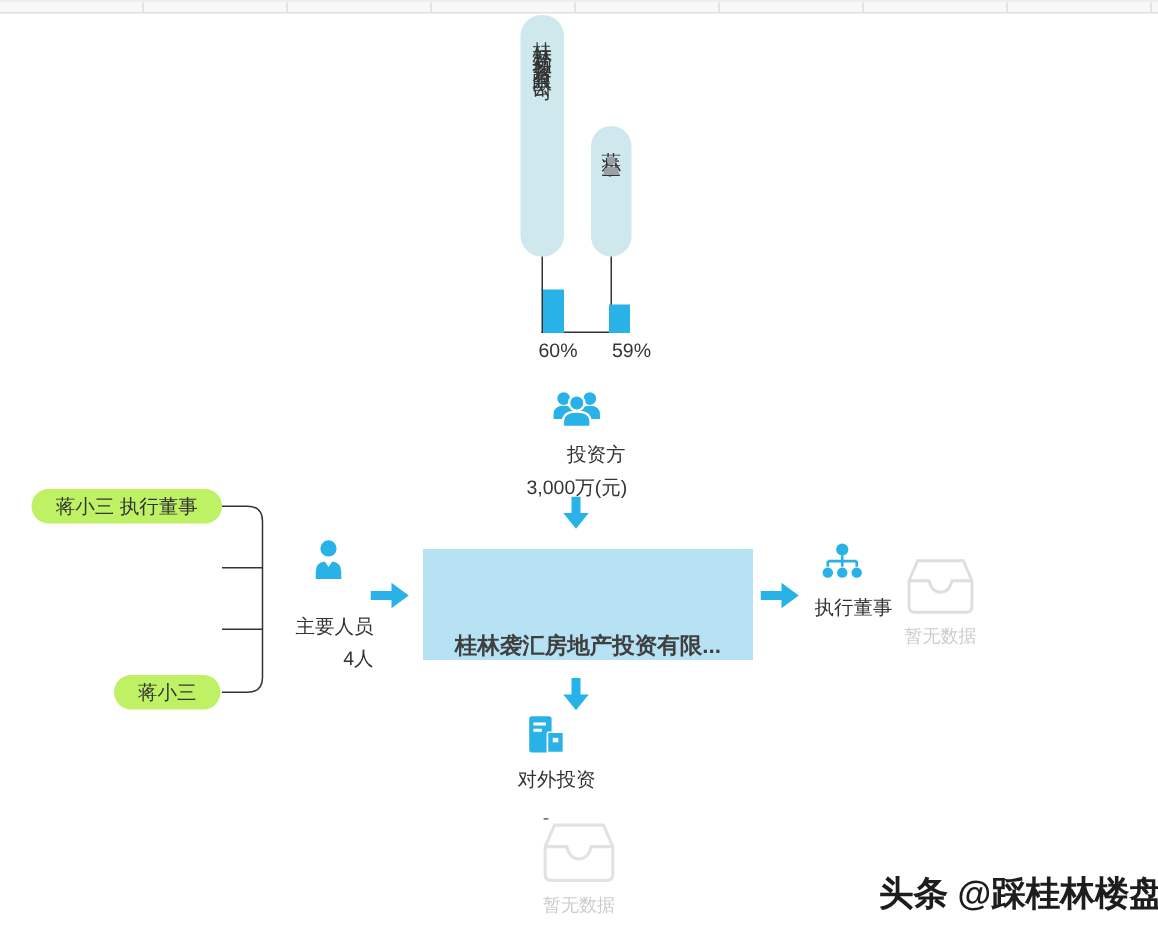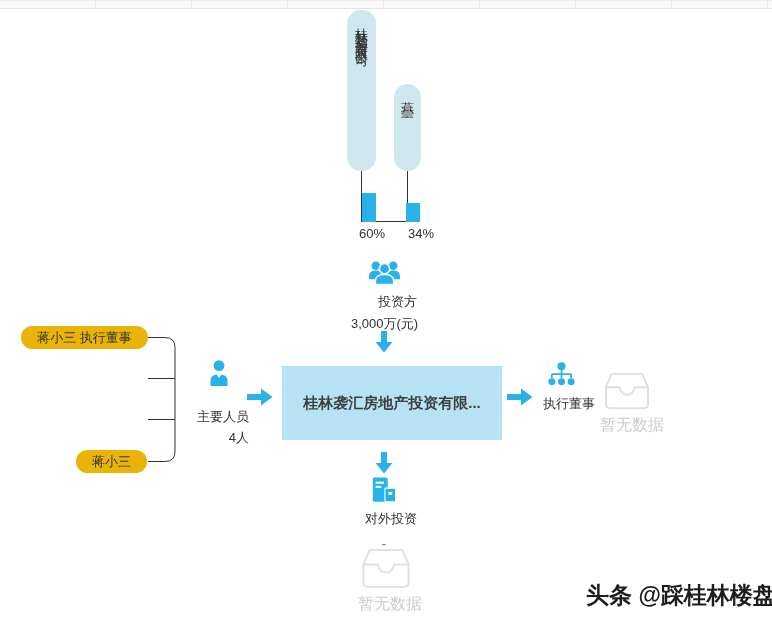--- a/index.html
+++ b/index.html
@@ -18,28 +18,28 @@
   .vtext{writing-mode:vertical-rl;text-orientation:upright;font-size:13px;line-height:1;
          letter-spacing:3px;color:#333;}
 
   
   .line{background:#333;}
   .bar{background:#28b2e8;width:14px;}
   .pct{font-size:13px;color:#333;text-align:right;width:44px;}
 
   
   .lbl{font-size:13px;color:#333;text-align:right;white-space:nowrap;}
-  .empty-lbl{font-size:16px;color:#cccccc;text-align:center;white-space:nowrap;}
+  .empty-lbl{font-size:12px;color:#cccccc;text-align:center;white-space:nowrap;}
 
   
   .company-box{background:#b6e2f4;display:flex;align-items:center;justify-content:center;
                font-size:15px;font-weight:bold;color:#3f3f3f;}
 
   
-  .mpill{background:#eab308;border-radius:12px;height:23px;display:flex;align-items:center;
+  .mpill{background:#bef264;border-radius:12px;height:23px;display:flex;align-items:center;
          justify-content:center;font-size:13px;color:#333;}
 
   .dash{font-size:13px;color:#666;text-align:center;}
 
   .watermark{font-size:23px;font-weight:bold;color:#1d1d1d;white-space:nowrap;
              text-shadow:1px 1px 0 #ffffff,-1px -1px 0 rgba(255,255,255,.55);}
 
   svg{display:block;}
 </style>
 </head>
@@ -64,21 +64,21 @@
   </div>
 
   <div class="abs line" style="left:361px;top:171px;width:1px;height:51px;"></div>
   <div class="abs line" style="left:407px;top:171px;width:1px;height:51px;"></div>
   <div class="abs line" style="left:361px;top:221px;width:47px;height:1px;"></div>
 
   <div class="abs bar" style="left: 362px; bottom: 398px; height: 29px;"></div>
   <div class="abs bar" style="left: 406px; bottom: 398px; height: 19px;"></div>
 
   <span class="abs pct" style="left:341px;top:226px;">60%</span>
-  <span class="abs pct" style="left:390px;top:226px;">34%</span>
+  <span class="abs pct" style="left:390px;top:226px;">59%</span>
 
   <div class="abs" style="left:351px;top:258px;width:66px;text-align:center;">
     <span style="display:inline-block;">
       <svg width="33" height="29" viewBox="0 0 34 30" fill="#28b2e8">
         <circle cx="8" cy="8" r="4.4"></circle>
         <path d="M1 22 V19 Q1 13 8 13 T15 19 V22 Z"></path>
         <circle cx="26" cy="8" r="4.4"></circle>
         <path d="M19 22 V19 Q19 13 26 13 T33 19 V22 Z"></path>
         <g stroke="#ffffff" stroke-width="1.6">
           <circle cx="17" cy="11" r="5.3"></circle>
@@ -89,21 +89,21 @@
     <div class="lbl" style="margin-top:2px;">投资方</div>
     <div class="lbl" style="margin-top:4px;">3,000万(元)</div>
   </div>
 
   <span class="abs" style="left:375px;top:331px;">
     <svg width="18" height="22" viewBox="0 0 18 22">
       <polygon points="6,0 12,0 12,11 17.5,11 9,21.5 0.5,11 6,11" fill="#28b2e8"></polygon>
     </svg>
   </span>
 
-  <div class="abs company-box" style="left:282px;top:366px;width:220px;height:74px;">
+  <div class="abs company-box" style="left:282px;top:366px;width:220px;height:74px;align-items:flex-end;">
     <span>桂林袭汇房地产投资有限...</span>
   </div>
 
   <div class="abs mpill" style="left:21px;top:326px;width:127px;">
     <span>蒋小三 执行董事</span>
   </div>
   <div class="abs mpill" style="left:76px;top:450px;width:71px;">
     <span>蒋小三</span>
   </div>
 
@@ -160,21 +160,21 @@
     </span>
     <div class="empty-lbl">暂无数据</div>
   </div>
 
   <span class="abs" style="left:375px;top:452px;">
     <svg width="18" height="22" viewBox="0 0 18 22">
       <polygon points="6,0 12,0 12,11 17.5,11 9,21.5 0.5,11 6,11" fill="#28b2e8"></polygon>
     </svg>
   </span>
 
-  <div class="abs" style="left:351px;top:477px;width:66px;text-align:center;">
+  <div class="abs" style="left:331px;top:477px;width:66px;text-align:center;">
     <span style="display:inline-block;">
       <svg width="28" height="27" viewBox="0 0 30 28">
         <rect x="3" y="0" width="16" height="26" rx="2" fill="#28b2e8"></rect>
         <rect x="6" y="4.5" width="9" height="2.2" fill="#ffffff"></rect>
         <rect x="6" y="9" width="6" height="2.2" fill="#ffffff"></rect>
         <rect x="16" y="11.5" width="11.5" height="14.5" rx="1" fill="#28b2e8" stroke="#ffffff" stroke-width="1.2"></rect>
         <rect x="19.8" y="15.5" width="4" height="3.2" fill="#ffffff"></rect>
       </svg>
     </span>
     <div class="lbl" style="margin-top:2px;">对外投资</div>

